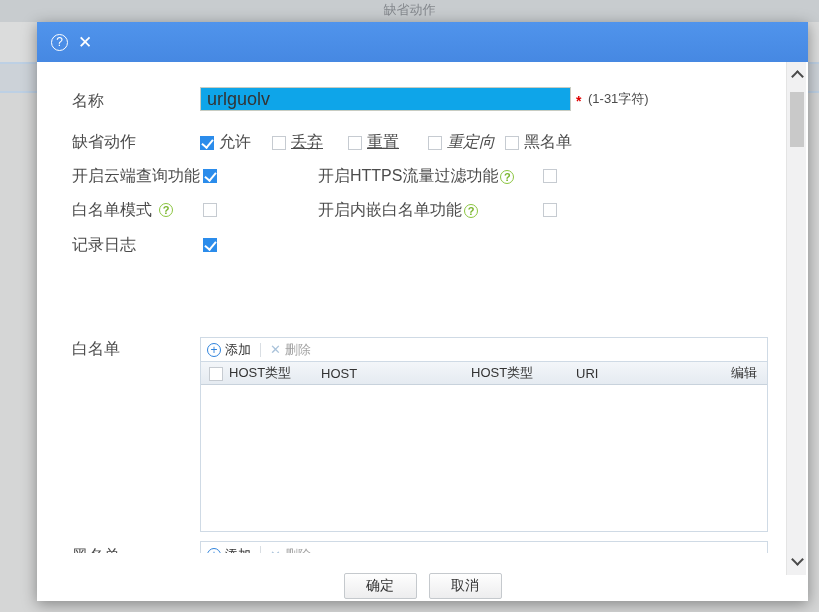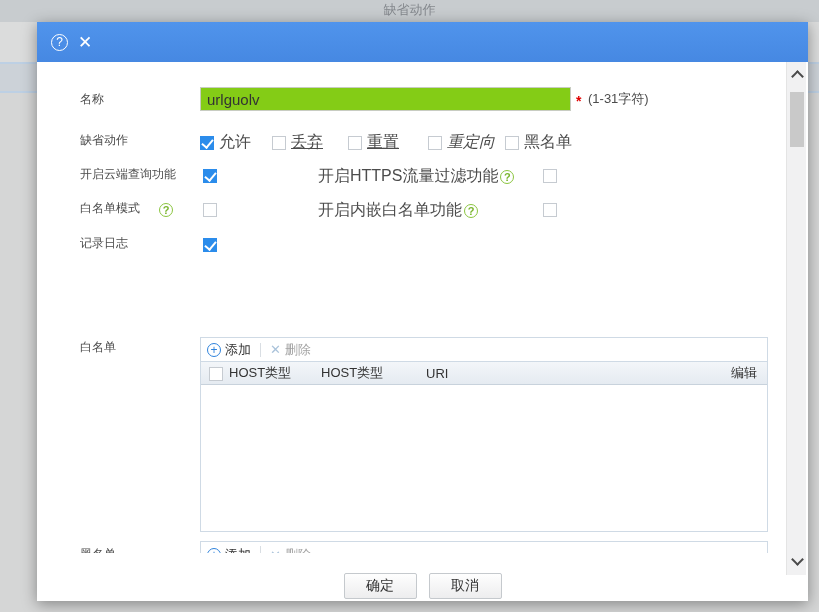--- a/index.html
+++ b/index.html
@@ -21,39 +21,39 @@
   .modal-header { height:40px; background:linear-gradient(#5094ec,#4688e2);
     display:flex; align-items:center; padding:0 14px; }
   .modal-title { color:#fff; font-size:16px; flex:1; }
   .hdr-help { width:17px; height:17px; border:1px solid #fff; border-radius:50%;
     color:#fff; font-size:12px; line-height:15px; text-align:center; cursor:pointer; }
   .hdr-close { color:#fff; font-size:17px; margin-left:10px; cursor:pointer; line-height:17px; }
 
   .modal-body { position:relative; height:513px; }
   .form-area { position:absolute; left:0; top:0; width:749px; height:491px; overflow:hidden; }
 
-  .flabel { position:absolute; left:43px; font-size:12px; color:#4c4c4c; white-space:nowrap; }
+  .flabel { position:absolute; left:35px; font-size:16px; color:#4c4c4c; white-space:nowrap; }
 
   
   .cb { display:inline-block; width:14px; height:14px; background:#fff;
     border:1px solid #c6cbd1; vertical-align:middle; cursor:pointer; position:relative; }
   .cb.checked { background:#2b8ceb; border-color:#2b8ceb; }
   .cb.checked::after { content:""; position:absolute; left:3px; top:0px; width:5px; height:9px;
     border:solid #fff; border-width:0 2px 2px 0; transform:rotate(40deg); }
   .cb-label { font-size:16px; color:#4c4c4c; margin-left:5px; vertical-align:middle; }
   .cb-label.u { text-decoration:underline; }
   .opt { position:absolute; white-space:nowrap; }
 
   .helpq { display:inline-block; width:14px; height:14px; border:1px solid #8bc53f;
     border-radius:50%; color:#7ab52e; font-size:11px; font-weight:bold; line-height:13px;
     text-align:center; vertical-align:middle; margin-left:2px; cursor:pointer; background:#fff; }
 
   
   .name-input { position:absolute; left:163px; top:25px; width:371px; height:24px;
-    background:#84cc16; border:1px solid #c8ccc2; font-size:15px; color:#333;
+    background:#0ea5e9; border:1px solid #c8ccc2; font-size:18px; color:#333;
     padding:4px 6px; font-family:"Liberation Sans","DejaVu Sans",sans-serif; }
   .req-star { position:absolute; left:539px; top:31px; color:#e00000; font-size:14px; font-weight:bold; }
   .name-hint { position:absolute; left:551px; top:28px; font-size:13px; color:#4c4c4c; }
 
   
   .tbl { position:absolute; left:163px; width:568px; border:1px solid #cfdae5; background:#fff; }
   .tbl-toolbar { height:24px; border-bottom:1px solid #cfdae5; display:flex;
     align-items:center; padding:0 6px; background:#fff; }
   .tool-btn { display:flex; align-items:center; cursor:pointer; }
   .add-ico { width:14px; height:14px; border:1px solid #2f83dc; border-radius:50%;
@@ -187,20 +187,21 @@
             </span>
             <span class="tool-sep"></span>
             <span class="tool-btn">
               <span class="del-ico">✕</span>
               <span class="del-txt">删除</span>
             </span>
           </div>
           <div class="tbl-head">
             <span class="th-cb"><span class="cb"></span></span>
             <span class="th th-hosttype">HOST类型</span>
+            <span class="th th-host">HOST</span>
             <span class="th th-uritype">HOST类型</span>
             <span class="th th-uri">URI</span>
             <span class="th th-edit">编辑</span>
           </div>
           <div class="tbl-body"></div>
         </div>
 
         <span class="flabel r-bl">黑名单</span>
         <div class="tbl bl-tbl">
           <div class="tbl-toolbar">

